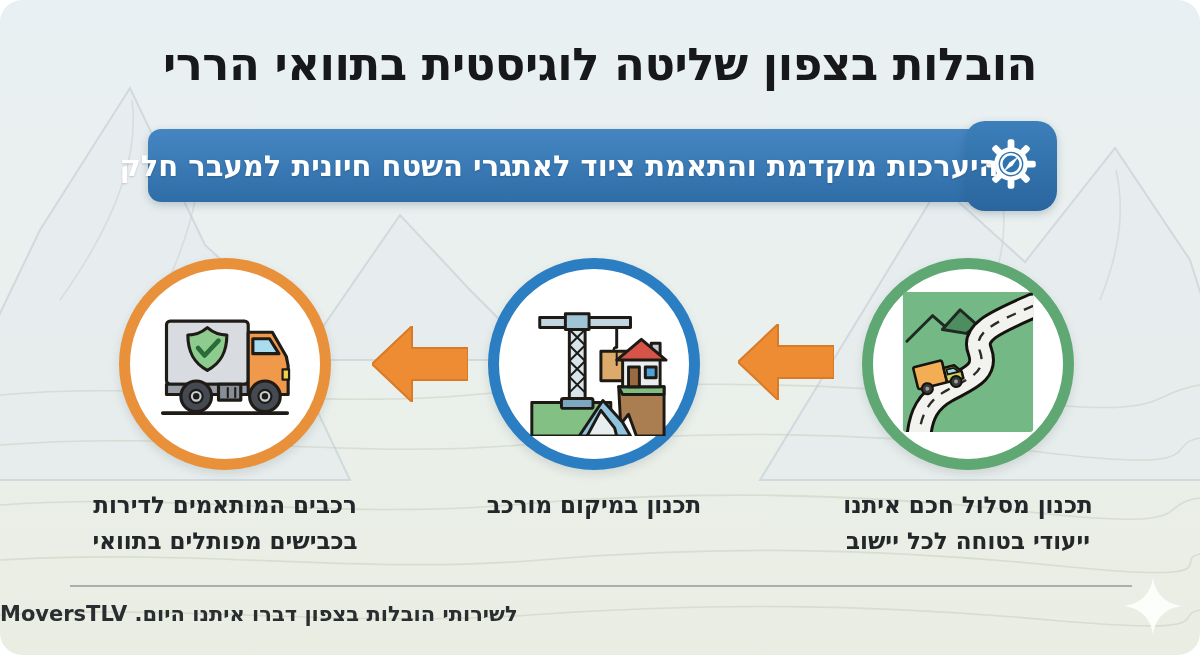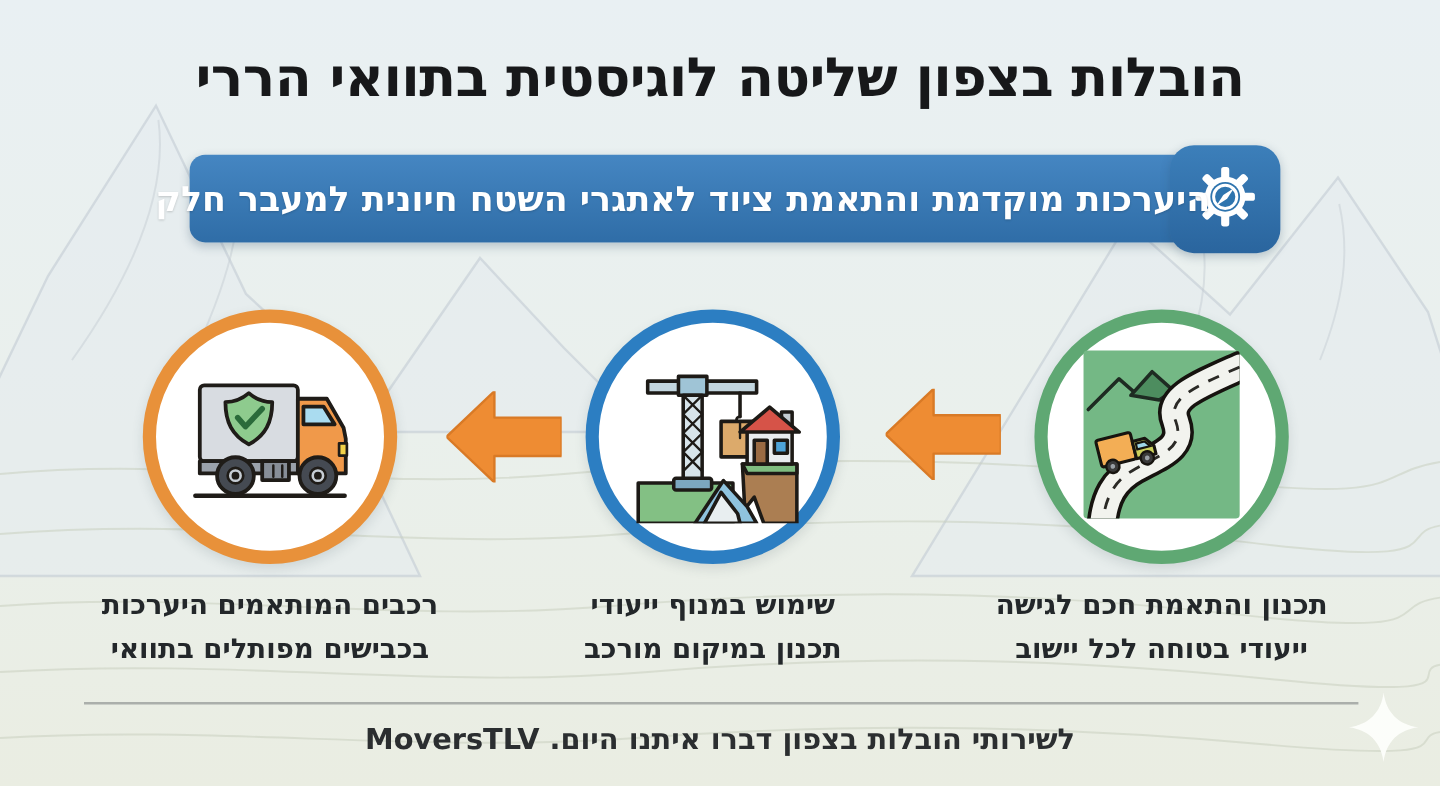--- a/index.html
+++ b/index.html
@@ -1,29 +1,30 @@
 <!DOCTYPE html>
 <html lang="he"><head>
 <meta charset="utf-8">
 <style>
   html,body{margin:0;padding:0;}
   body{font-family:"DejaVu Sans","Liberation Sans",sans-serif;}
   .canvas{
     position:relative;width:1200px;height:655px;overflow:hidden;
     background:linear-gradient(180deg,#e9f0f3 0%,#eaf0ec 55%,#eaede2 100%);
+    border-radius:22px;
   }
   .bg-decor{position:absolute;inset:0;z-index:0;pointer-events:none;}
 
   .page-title{
     position:absolute;top:38px;left:0;width:100%;text-align:center;
     font-size:45px;font-weight:bold;color:#17181a;letter-spacing:-0.5px;
     white-space:nowrap;z-index:2;direction:rtl;
   }
 
-  .banner-wrap{position:absolute;left:158px;top:121px;width:745px;height:90px;z-index:2;}
+  .banner-wrap{position:absolute;left:148px;top:121px;width:745px;height:90px;z-index:2;}
   .banner-body{
     position:absolute;left:0;top:8px;width:862px;height:73px;border-radius:13px;
     background:linear-gradient(180deg,#4586c2 0%,#2f6da7 100%);
     box-shadow:0 3px 8px rgba(40,70,100,.25);
   }
   .banner-iconbox{
     position:absolute;left:817px;top:0;width:92px;height:90px;border-radius:20px;
     background:linear-gradient(180deg,#3c7fba 0%,#2a659e 100%);
     display:flex;align-items:center;justify-content:center;
     box-shadow:0 3px 8px rgba(40,70,100,.25);
@@ -55,22 +56,22 @@
   }
   .caption-green{left:798px;}
   .caption-blue{left:424px;}
   .caption-orange{left:55px;}
 
   .divider{
     position:absolute;left:70px;top:585px;width:1062px;height:0;
     border-top:2px solid rgba(118,124,124,.55);z-index:2;
   }
   .footer-text{
-    position:absolute;top:602px;left:0;width:100%;text-align:center;direction:rtl;
-    font-size:24px;font-weight:600;color:#2b2e30;z-index:2;white-space:nowrap;
+    position:absolute;top:602px;left:0;width:100%;text-align:left;direction:rtl;
+    font-size:21px;font-weight:600;color:#2b2e30;z-index:2;white-space:nowrap;
   }
   .sparkle{position:absolute;left:1124px;top:577px;width:58px;height:58px;z-index:2;}
 </style>
 </head>
 <body>
 
 <div class="canvas">
 
   <svg class="bg-decor" viewBox="0 0 1200 655">
     <g fill="#e3ebef" fill-opacity="0.55" stroke="#c3ccd4" stroke-opacity="0.6" stroke-width="2">
@@ -208,29 +209,28 @@
       <polygon points="0,38 40,0 40,22 96,22 96,54 40,54 40,76" fill="#EE8C33" stroke="#d97a26" stroke-width="2" stroke-linejoin="round"></polygon>
     </svg>
   </span>
   <span class="arrow arrow-2">
     <svg viewBox="0 0 96 76" width="96" height="76">
       <polygon points="0,38 40,0 40,22 96,22 96,54 40,54 40,76" fill="#EE8C33" stroke="#d97a26" stroke-width="2" stroke-linejoin="round"></polygon>
     </svg>
   </span>
 
   <div class="caption caption-green">
-    <div>תכנון והתאמת חכם לגישה</div>
+    <div>תכנון מסלול חכם איתנו</div>
     <div>ייעודי בטוחה לכל יישוב</div>
   </div>
   <div class="caption caption-blue">
-    <div>שימוש במנוף ייעודי</div>
     <div>תכנון במיקום מורכב</div>
   </div>
   <div class="caption caption-orange">
-    <div>רכבים המותאמים היערכות</div>
+    <div>רכבים המותאמים לדירות</div>
     <div>בכבישים מפותלים בתוואי</div>
   </div>
 
   <div class="divider"></div>
   <div class="footer-text">לשירותי הובלות בצפון דברו איתנו היום. MoversTLV</div>
   <span class="sparkle">
     <svg viewBox="0 0 56 56" width="58" height="58">
       <path d="M28,0 C30,16 40,26 56,28 C40,30 30,40 28,56 C26,40 16,30 0,28 C16,26 26,16 28,0 Z" fill="#fdfefb" fill-opacity="0.95"></path>
     </svg>
   </span>

